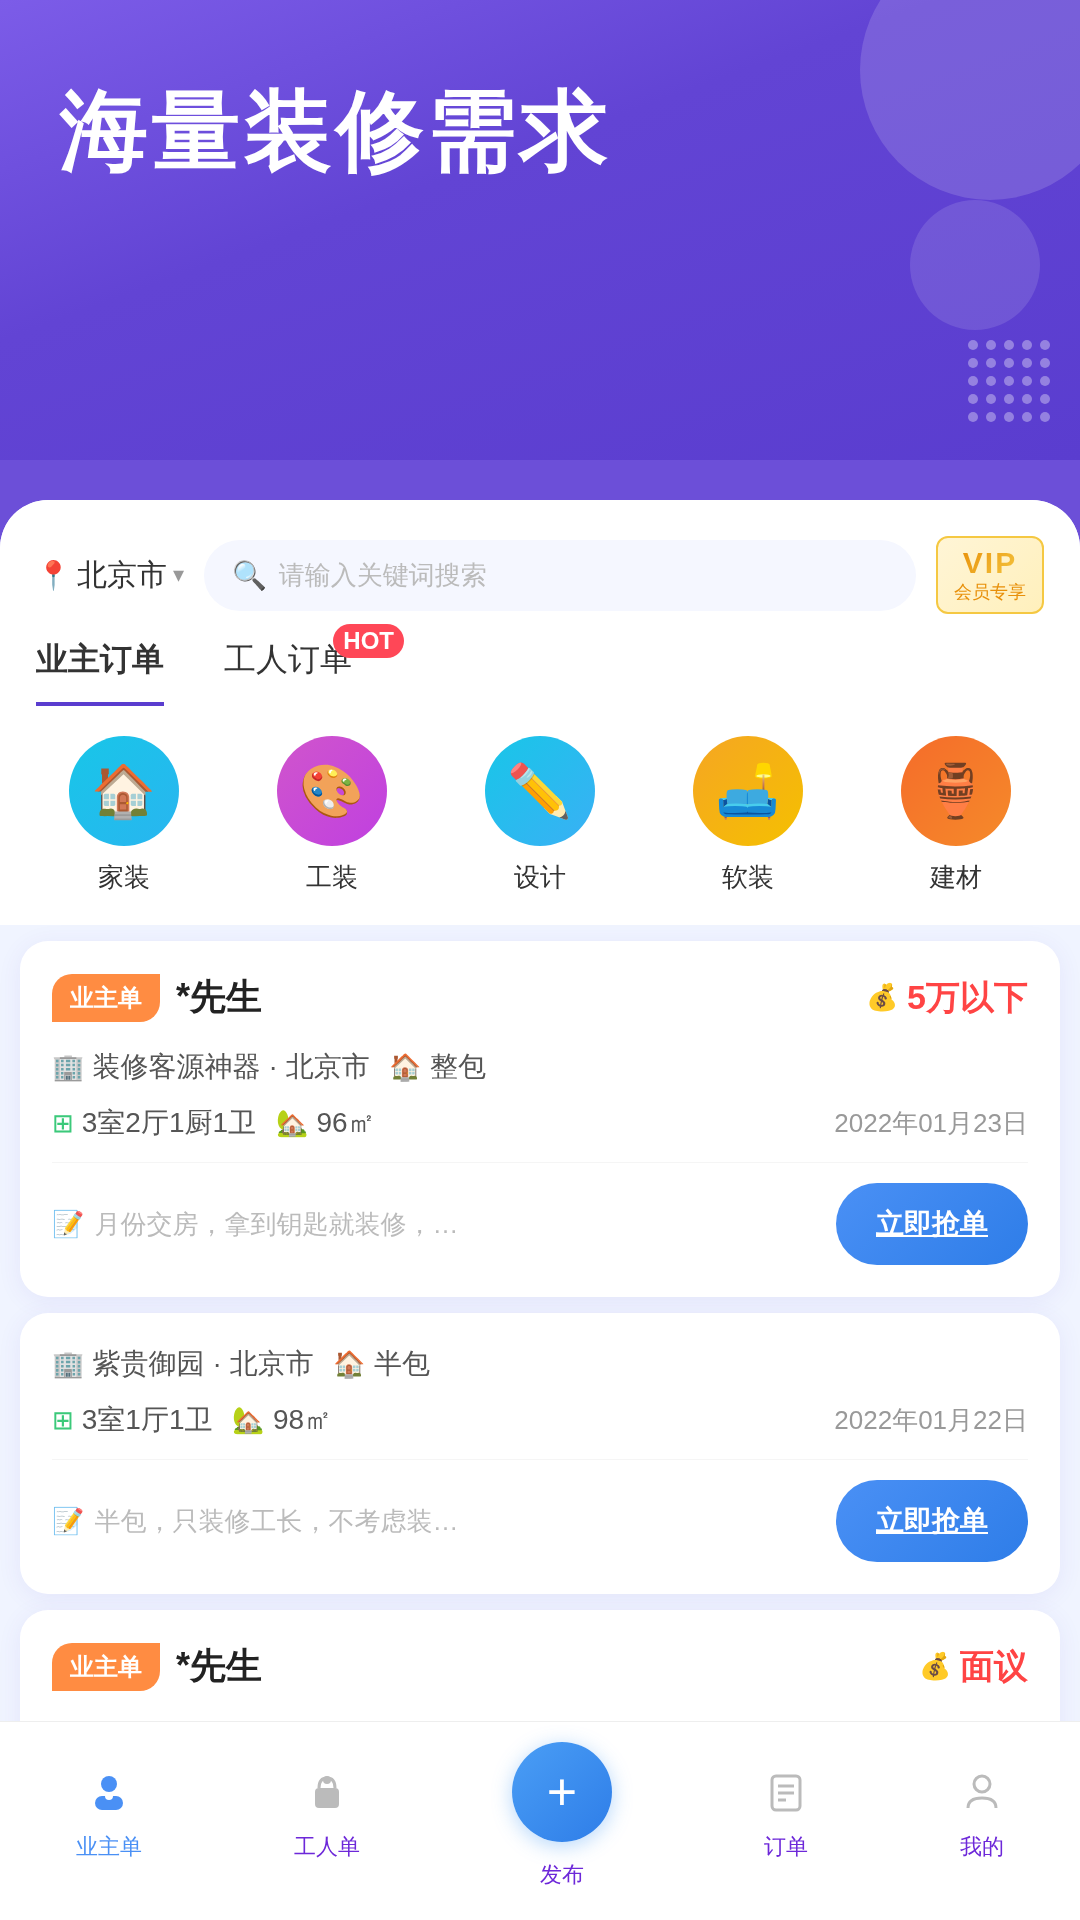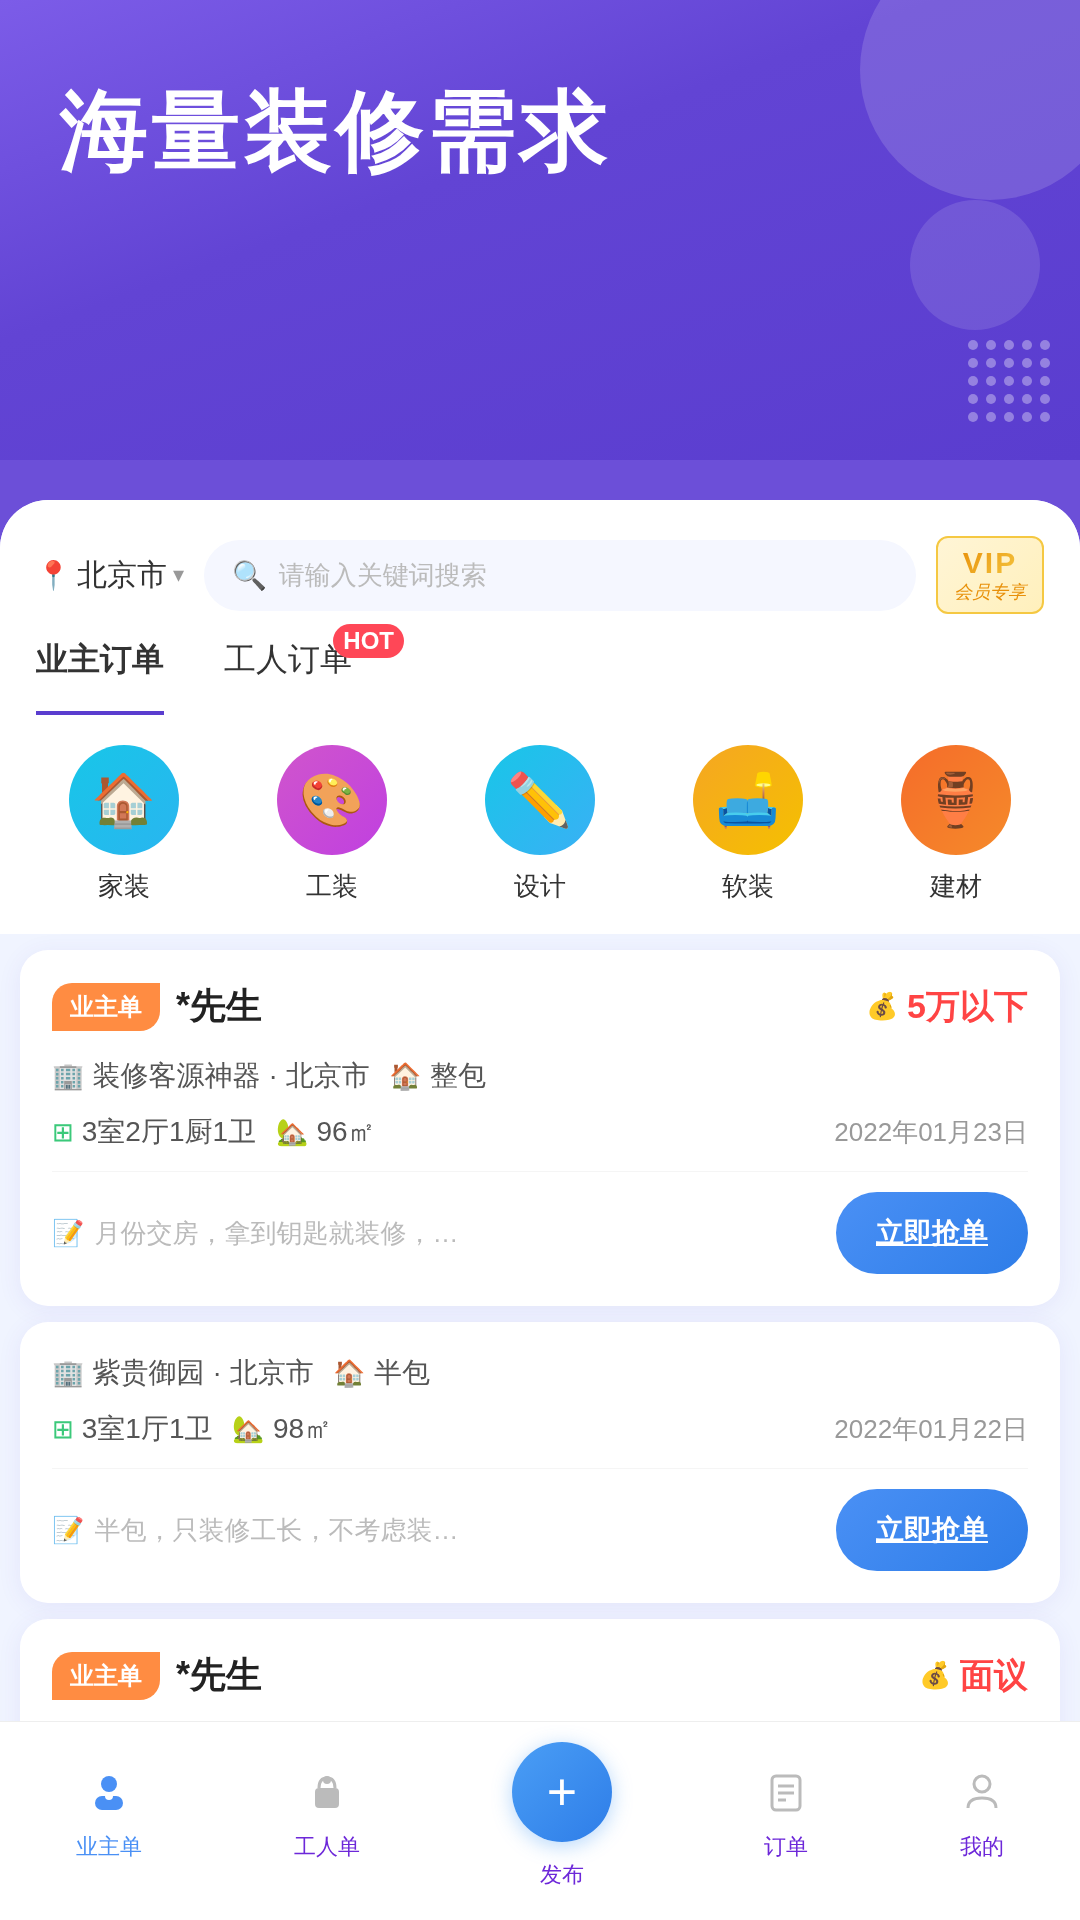--- a/index.html
+++ b/index.html
@@ -128,34 +128,33 @@
       font-size: 30px;
       font-weight: 900;
       background: linear-gradient(135deg, #e8900a, #f5c842);
       -webkit-background-clip: text;
       -webkit-text-fill-color: transparent;
       letter-spacing: 2px;
     }
     .vip-sub {
       font-size: 18px;
       color: #e8900a;
-      font-style: italic;
     }
 
     
     .tabs-row {
       background: #fff;
       padding: 24px 36px 0 36px;
       display: flex;
       gap: 60px;
     }
     .tab-item {
       font-size: 32px;
       color: #333;
-      padding-bottom: 29px;
+      padding-bottom: 20px;
       cursor: pointer;
       position: relative;
     }
     .tab-item.active {
       color: #333;
       font-weight: 700;
       border-bottom: 4px solid #5a3dcf;
     }
     .tab-hot-badge {
       position: absolute;

